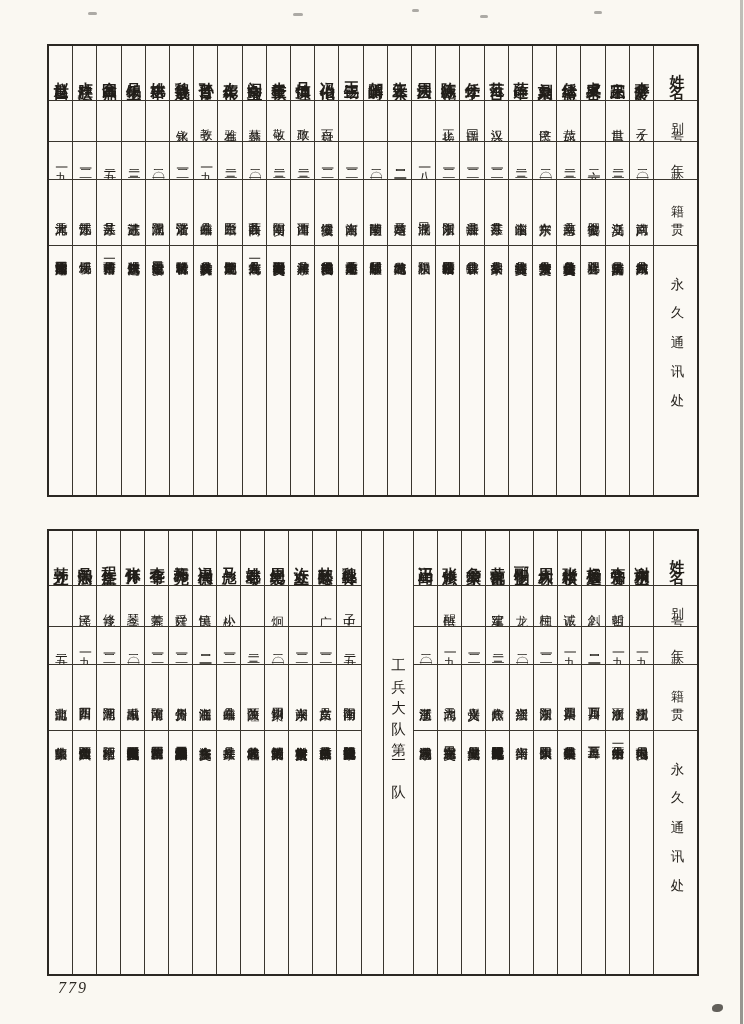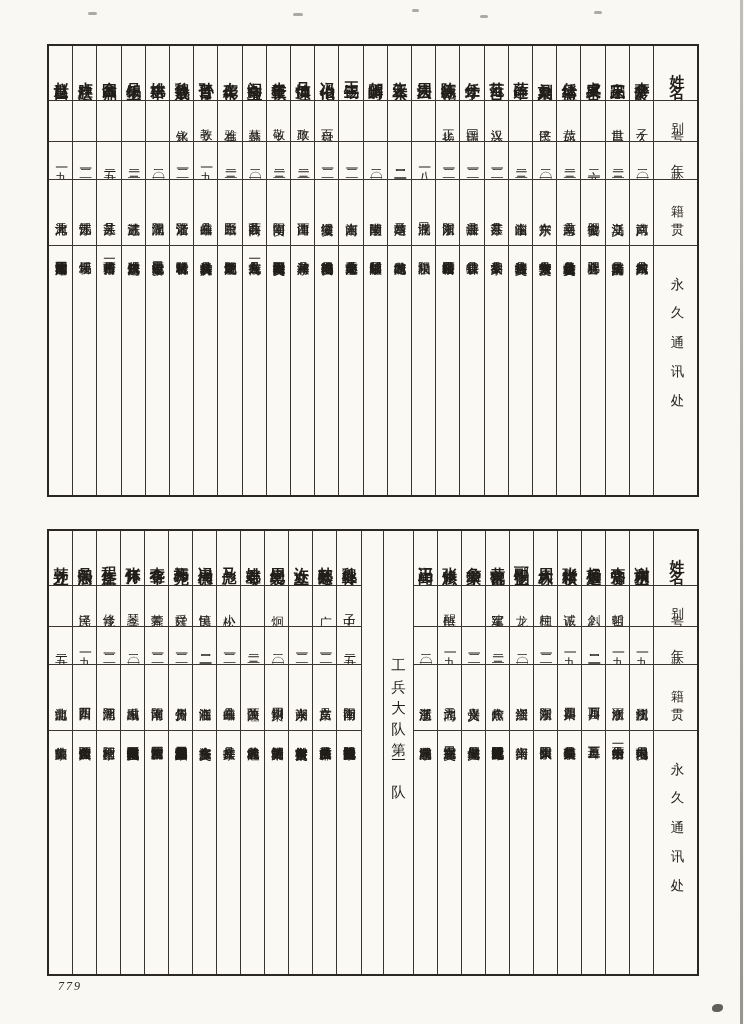--- a/index.html
+++ b/index.html
@@ -18,21 +18,21 @@
   .c-alias{height:41px;font-size:12.5px;line-height:22px;text-align:center;letter-spacing:2px;}
   .c-age{height:38px;font-size:13px;line-height:22px;text-align:center;letter-spacing:1px;}
   .c-origin{height:66px;font-size:12.5px;line-height:22px;text-align:center;}
   .c-addr{flex:1 1 auto;border-bottom:none;font-size:12.5px;line-height:12.5px;padding:6px 5px 4px 1px;}
   .head .c-name{font-size:15px;letter-spacing:11px;line-height:40px;}
   .head .c-alias{font-size:13px;letter-spacing:9px;line-height:40px;}
   .head .c-age{font-size:13px;letter-spacing:7px;line-height:40px;}
   .head .c-origin{font-size:13px;letter-spacing:18px;line-height:40px;}
   .head .c-addr{font-size:13.5px;letter-spacing:29px;line-height:40px;padding:20px 0 0 0;}
   .divlabel{writing-mode:vertical-rl;text-orientation:upright;font-size:14.5px;letter-spacing:21px;line-height:28px;padding-top:116px;height:100%;box-sizing:border-box;}
-  .page-number{position:absolute;left:58px;top:979px;font-size:12px;font-style:italic;letter-spacing:2px;color:#2c2822;}
+  .page-number{position:absolute;left:58px;top:979px;font-size:16px;font-style:italic;letter-spacing:2px;color:#2c2822;}
   .speck{position:absolute;background:#6b6a66;opacity:.55;border-radius:2px;}
   .edge-right{position:absolute;top:0;right:1px;width:3px;height:1024px;background:linear-gradient(to bottom,#9a9892 0%,#7c7a74 40%,#55534e 100%);opacity:.6;}
   .blot{position:absolute;left:712px;top:1004px;width:11px;height:8px;background:#3c3a35;opacity:.8;border-radius:50% 40% 50% 40%;}
 </style>
 </head>
 <body>
 
 <div class="page">
   <div class="grid-table t-top">
       <div class="col head">

